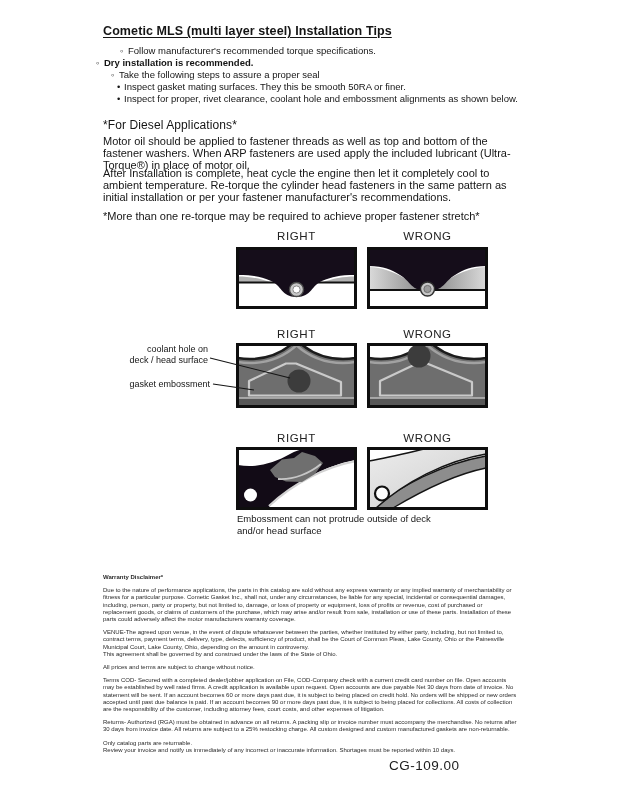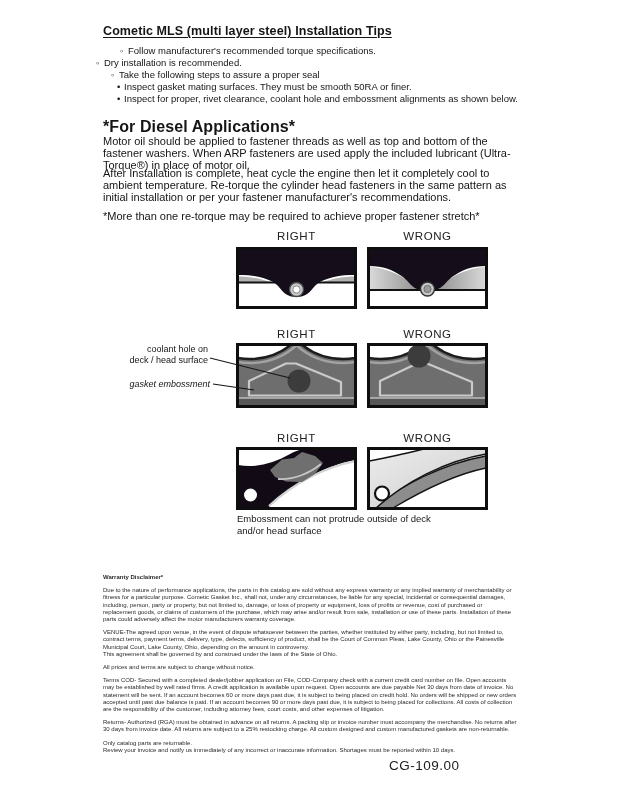--- a/index.html
+++ b/index.html
@@ -4,48 +4,48 @@
 <style>
   html,body{margin:0;padding:0;background:#ffffff;}
   #page{position:relative;width:618px;height:800px;background:#ffffff;overflow:hidden;
         font-family:"Liberation Sans","DejaVu Sans",sans-serif;color:#151515;}
   .abs{position:absolute;}
   .title{font-size:12.5px;font-weight:bold;text-decoration:underline;text-underline-offset:2px;letter-spacing:.1px;}
   .body-text{font-size:11px;line-height:12px;}
   .bullet-row{position:absolute;font-size:9.5px;line-height:12px;white-space:nowrap;}
   .marker{display:inline-block;width:8px;font-size:9.5px;}
   .submarker{display:inline-block;width:7px;font-size:9.5px;}
-  .section-heading{font-size:16px;font-weight:bold;letter-spacing:.1px;}
+  .section-heading{font-size:12px;font-weight:normal;letter-spacing:.1px;}
   .panel-label{position:absolute;width:121px;text-align:center;font-size:11.5px;letter-spacing:.6px;color:#222;}
   .panel{position:absolute;}
   .caption{position:absolute;font-size:9.5px;line-height:11.5px;color:#161616;}
   .callout{position:absolute;font-size:9px;line-height:10.5px;text-align:right;color:#161616;}
   .legal{position:absolute;left:103px;top:574px;width:414px;font-size:6px;line-height:7.2px;color:#2a2a2a;}
   .legal p{margin:0 0 6px 0;white-space:pre-line;}
   .legal .legal-heading{font-weight:bold;margin-bottom:6px;}
   .page-code{position:absolute;font-size:13.5px;letter-spacing:.5px;color:#1c1c1c;}
 </style>
 </head>
 <body>
 
 <div id="page">
 
   <div class="abs title" style="left:103px;top:24px;">Cometic MLS (multi layer steel) Installation Tips</div>
 
   <div class="bullet-row" style="left:96px;top:45px;margin-left:24px;">
     <span class="marker">◦</span><span>Follow manufacturer's recommended torque specifications.</span>
   </div>
-  <div class="bullet-row" style="left:96px;top:57px;">
+  <div class="bullet-row" style="left:96px;top:57px;font-weight:bold;">
     <span class="marker">◦</span><span>Dry installation is recommended.</span>
   </div>
   <div class="bullet-row" style="left:96px;top:69px;margin-left:15px;">
     <span class="marker">◦</span><span>Take the following steps to assure a proper seal</span>
   </div>
   <div class="bullet-row" style="left:117px;top:81px;">
-    <span class="submarker">•</span><span>Inspect gasket mating surfaces.  They must be smooth 50RA or finer.</span>
+    <span class="submarker">•</span><span>Inspect gasket mating surfaces.  They this be smooth 50RA or finer.</span>
   </div>
   <div class="bullet-row" style="left:117px;top:93px;">
     <span class="submarker">•</span><span>Inspect for proper, rivet clearance, coolant hole and embossment alignments as shown below.</span>
   </div>
 
   <div class="abs section-heading" style="left:103px;top:118px;">*For Diesel Applications*</div>
   <div class="abs body-text" style="left:103px;top:135px;width:424px;">Motor oil should be applied to fastener threads as well as top and bottom of the fastener washers. When ARP fasteners are used apply the included lubricant (Ultra-Torque®) in place of motor oil.</div>
   <div class="abs body-text" style="left:103px;top:167px;width:412px;">After Installation is complete, heat cycle the engine then let it completely cool to ambient temperature. Re-torque the cylinder head fasteners in the same pattern as initial installation or per your fastener manufacturer's recommendations.</div>
   <div class="abs body-text" style="left:103px;top:210px;width:430px;">*More than one re-torque may be required to achieve proper fastener stretch*</div>
 
@@ -85,21 +85,21 @@
   </svg>
 
 
   <div class="panel-label" style="left:236px;top:328px;">RIGHT</div>
   <div class="panel-label" style="left:367px;top:328px;">WRONG</div>
 
   <div class="callout" style="left:88px;top:344px;width:120px;">
     <span>coolant hole on</span><br>
     <span>deck / head surface</span>
   </div>
-  <div class="callout" style="left:88px;top:379px;width:122px;font-style:italic;">
+  <div class="callout" style="left:88px;top:379px;width:122px;">
     <span>gasket embossment</span>
   </div>
 
   <svg class="panel" style="left:236px;top:343px;" width="121" height="65" viewBox="0 0 121 65">
     <defs>
         <clipPath id="clipR2a">
           <rect x="2" y="2" width="117" height="61"></rect>
         </clipPath>
       </defs>
     <g clip-path="url(#clipR2a)">

